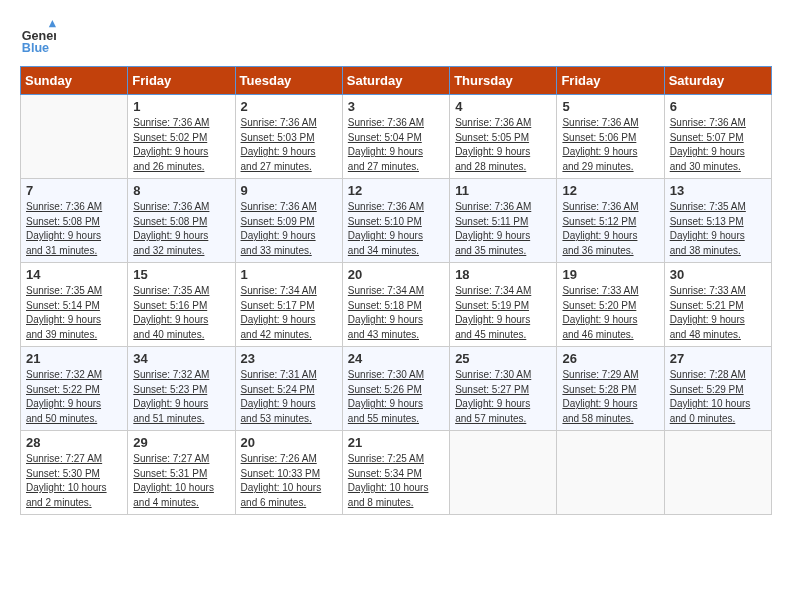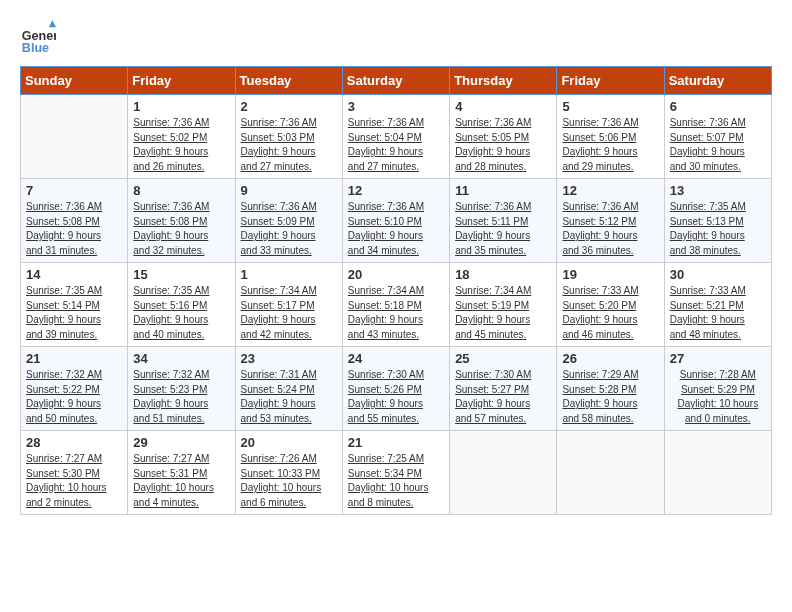--- a/index.html
+++ b/index.html
@@ -296,21 +296,21 @@
         </td>
         <td>
           <div class="day-number">26</div>
           <div class="day-info" style="white-space: pre-line;">Sunrise: 7:29 AM
 Sunset: 5:28 PM
 Daylight: 9 hours
 and 58 minutes.</div>
         </td>
         <td>
           <div class="day-number">27</div>
-          <div class="day-info" style="white-space: pre-line; text-align: center;">Sunrise: 7:28 AM
+          <div class="day-info" style="white-space: pre-line;">Sunrise: 7:28 AM
 Sunset: 5:29 PM
 Daylight: 10 hours
 and 0 minutes.</div>
         </td>
       </tr>
       <tr>
         <td>
           <div class="day-number">28</div>
           <div class="day-info" style="white-space: pre-line;">Sunrise: 7:27 AM
 Sunset: 5:30 PM

